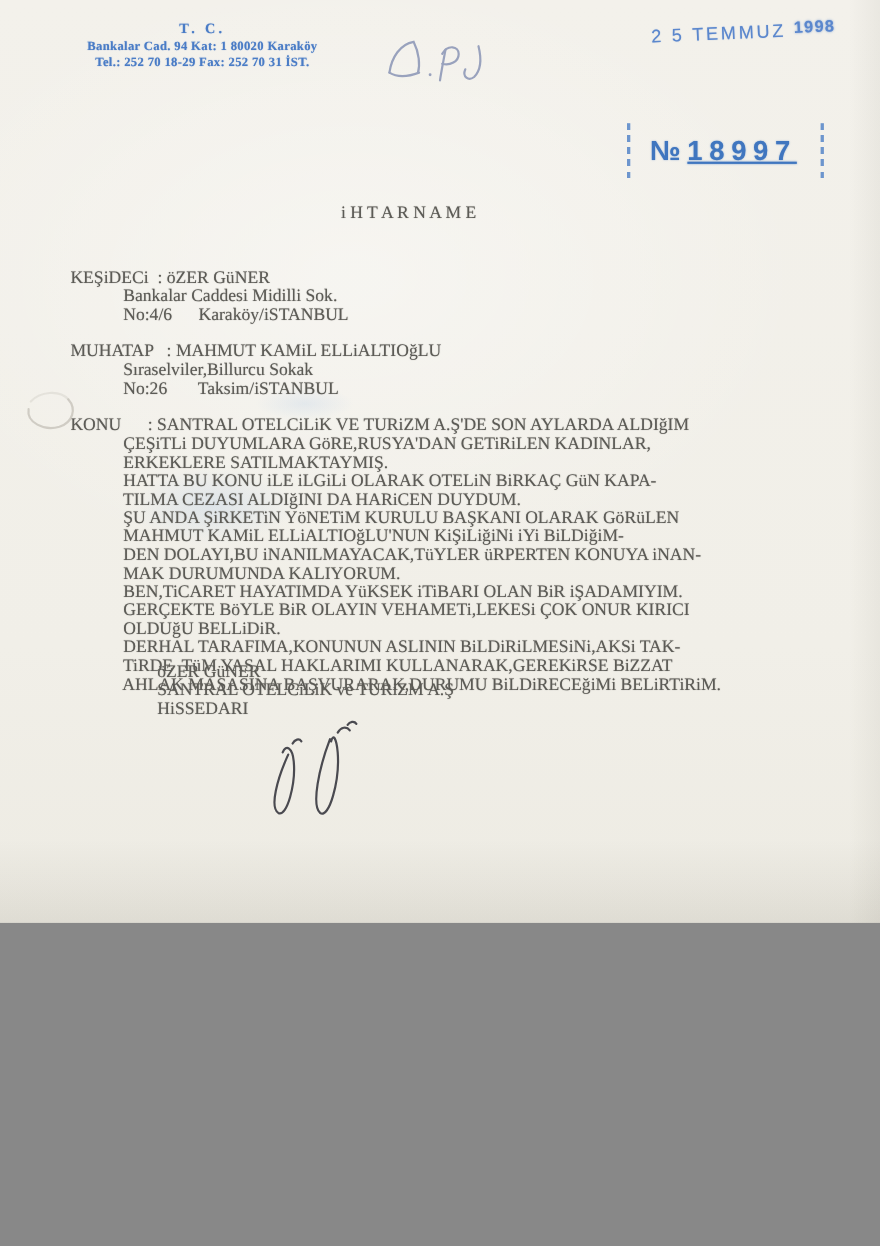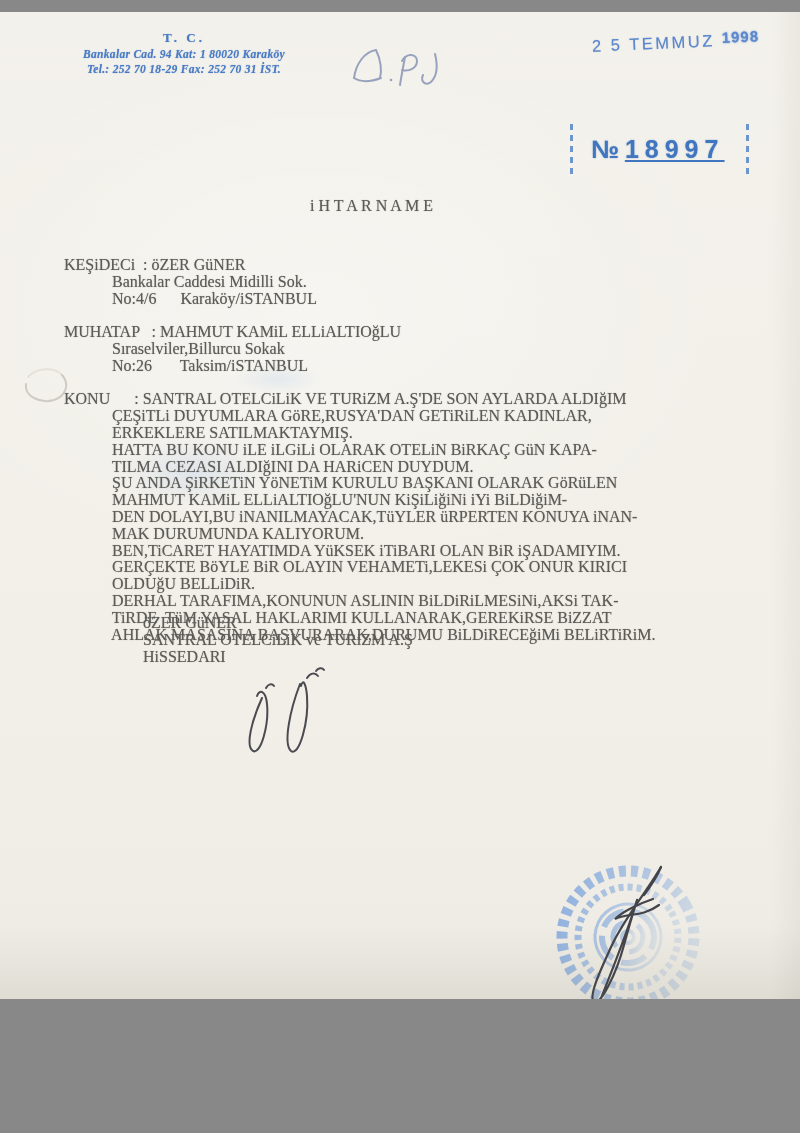--- a/index.html
+++ b/index.html
@@ -1,19 +1,19 @@
 <!DOCTYPE html>
 <html><head>
 <meta charset="utf-8">
 <style>
   html,body{margin:0;padding:0;background:#888;}
   .page{
     position:relative;
-    width:800px;height:987px;
-    margin:12px auto;
+    width:800px;height:839px;
+    margin:0 auto;
     background:
       radial-gradient(ellipse 600px 400px at 40% 30%, rgba(255,255,255,.35), rgba(255,255,255,0) 70%),
       linear-gradient(180deg, #f3f1eb 0%, #f1efe8 70%, #edebe3 100%);
     overflow:hidden;
     font-family:"Liberation Sans", sans-serif;
   }
   
   .edge-right{position:absolute;right:0;top:0;bottom:0;width:28px;
     background:linear-gradient(90deg, rgba(60,55,40,0) 0%, rgba(60,55,40,.05) 100%);}
   .edge-bottom{position:absolute;left:0;right:0;bottom:0;height:75px;
@@ -25,21 +25,21 @@
   .speckle-line{position:absolute;left:697px;top:1002px;width:0;height:72px;
     border-left:2px dotted rgba(115,125,150,.28);transform:rotate(3deg);}
 
   
   .letterhead{position:absolute;left:48px;top:18px;width:272px;text-align:center;
     color:#4a7cc6;font-family:"Liberation Serif", serif;font-weight:bold;
     text-shadow:0 0 1px rgba(74,124,198,.65);}
   .lh-tc{font-size:13px;letter-spacing:3px;margin-bottom:1px;}
   .lh-office{font-size:13px;letter-spacing:.5px;margin-bottom:2px;}
   .lh-name{font-size:13px;letter-spacing:4px;margin-bottom:3px;}
-  .lh-addr,.lh-tel{font-size:11.5px;letter-spacing:.3px;line-height:15px;font-style:italic;}
+  .lh-addr,.lh-tel{font-size:11.5px;letter-spacing:.3px;line-height:15px;}
 
   
   .date-stamp{position:absolute;left:592px;top:21px;transform:rotate(-2.5deg);
     color:#5b87cd;font-size:16.5px;letter-spacing:2.5px;white-space:nowrap;
     text-shadow:0 0 1px rgba(91,135,205,.6);}
   .date-stamp .year{font-weight:bold;font-size:15px;letter-spacing:1px;position:relative;top:-3px;
     text-shadow:0 0 2px rgba(91,135,205,.85);}
   .no-stamp{position:absolute;left:562px;top:110px;height:54px;display:flex;align-items:center;
     color:#4076bf;text-shadow:0 0 1.5px rgba(64,118,191,.6);}
   .no-bar{width:3px;height:50px;margin:0 8px;

